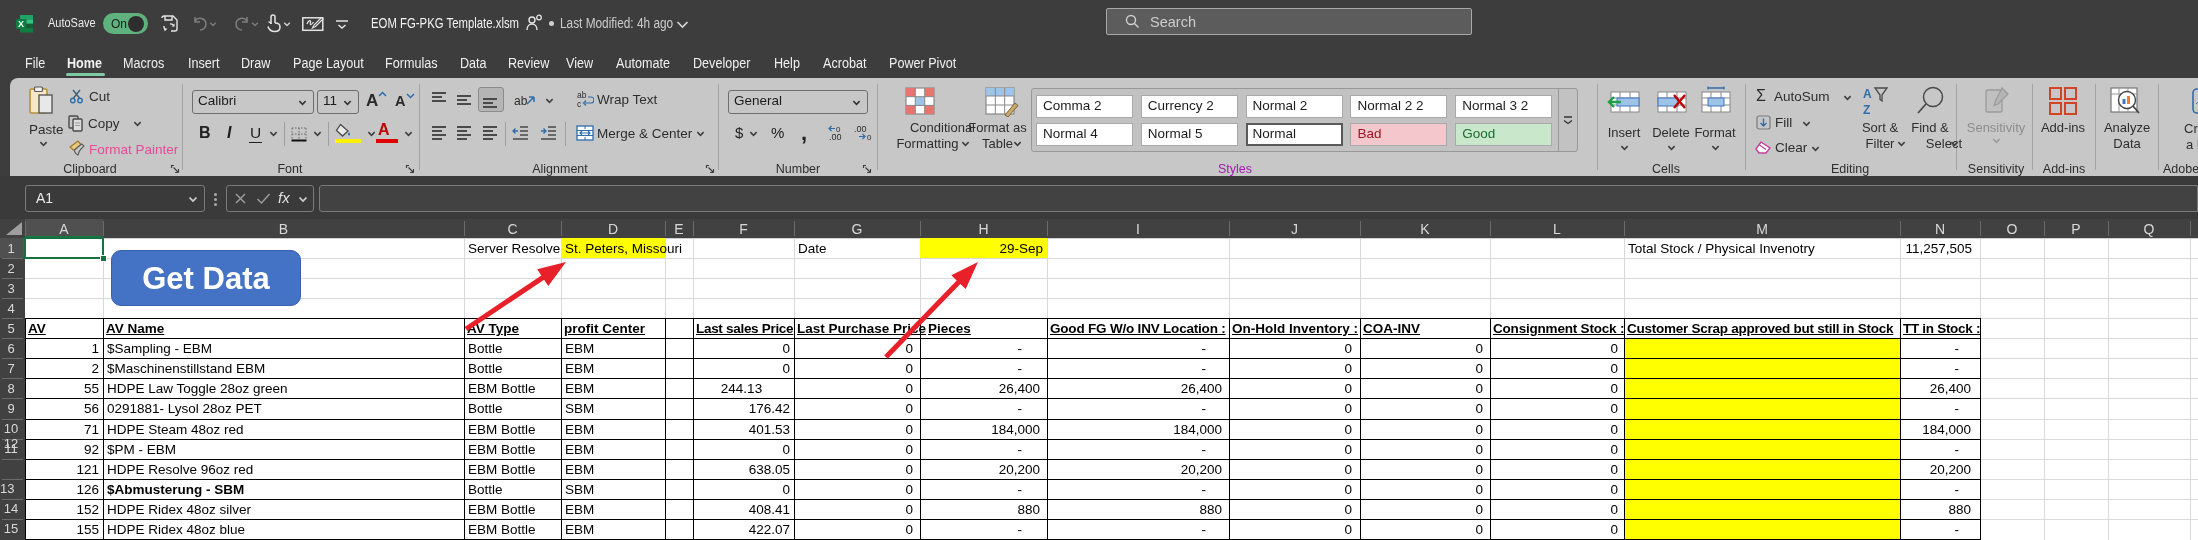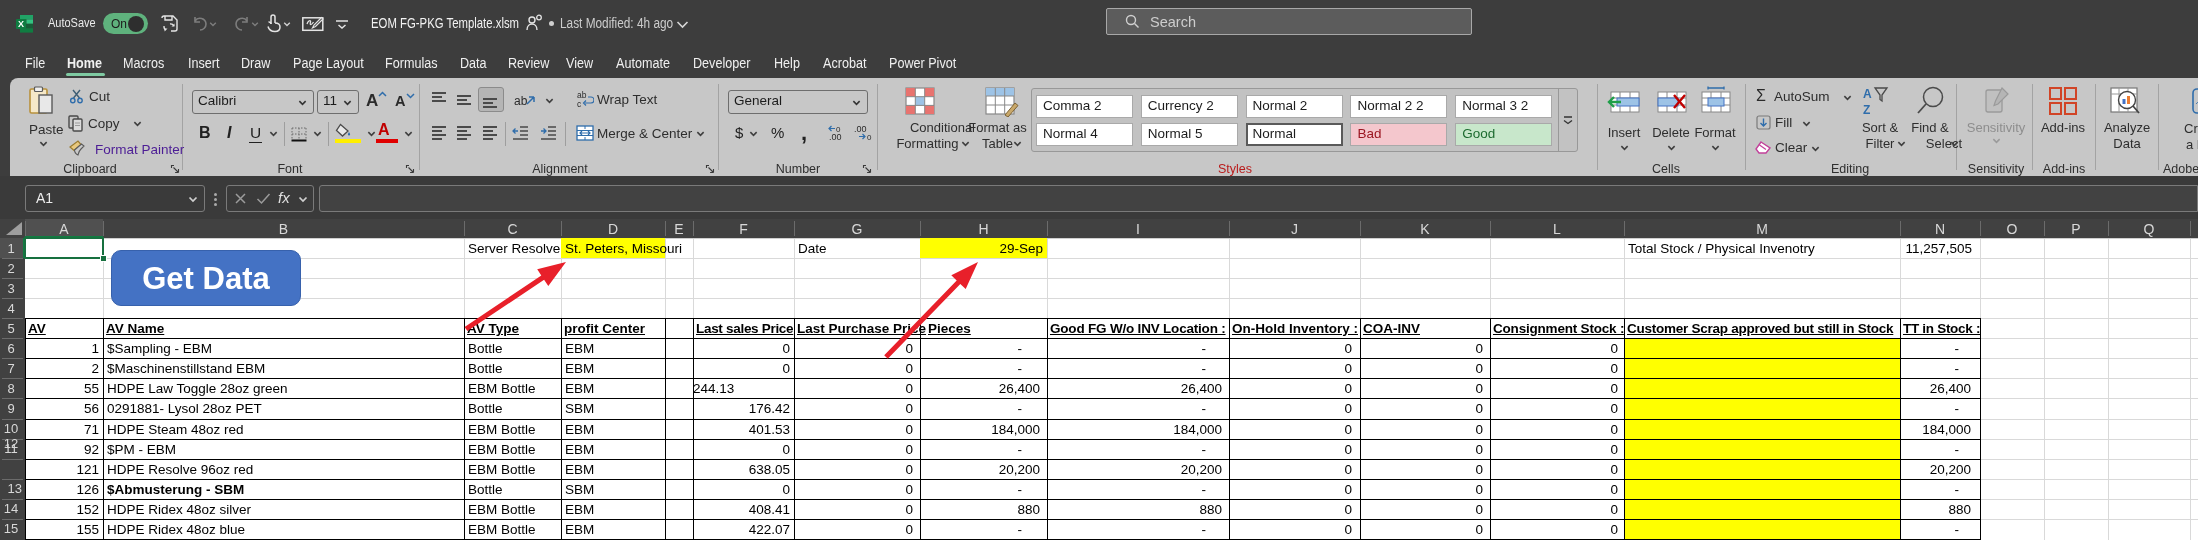--- a/index.html
+++ b/index.html
@@ -98,21 +98,21 @@
 <div style="position:absolute;left:1597px;top:84px;width:1px;height:86px;background:#a3a3a3"></div>
 <div style="position:absolute;left:1745px;top:84px;width:1px;height:86px;background:#a3a3a3"></div>
 <div style="position:absolute;left:1956px;top:84px;width:1px;height:86px;background:#a3a3a3"></div>
 <div style="position:absolute;left:2032px;top:84px;width:1px;height:86px;background:#a3a3a3"></div>
 <div style="position:absolute;left:2095px;top:84px;width:1px;height:86px;background:#a3a3a3"></div>
 <div style="position:absolute;left:2158px;top:84px;width:1px;height:86px;background:#a3a3a3"></div>
 <div style="position:absolute;left:40px;top:162px;width:100px;text-align:center;font-size:12.5px;color:#2e2e2e;font-weight:normal;white-space:nowrap;">Clipboard</div>
 <div style="position:absolute;left:240px;top:162px;width:100px;text-align:center;font-size:12.5px;color:#2e2e2e;font-weight:normal;white-space:nowrap;">Font</div>
 <div style="position:absolute;left:510px;top:162px;width:100px;text-align:center;font-size:12.5px;color:#2e2e2e;font-weight:normal;white-space:nowrap;">Alignment</div>
 <div style="position:absolute;left:748px;top:162px;width:100px;text-align:center;font-size:12.5px;color:#2e2e2e;font-weight:normal;white-space:nowrap;">Number</div>
-<div style="position:absolute;left:1185px;top:162px;width:100px;text-align:center;font-size:12.5px;color:#b91c1c;font-weight:normal;white-space:nowrap;">Styles</div>
+<div style="position:absolute;left:1185px;top:162px;width:100px;text-align:center;font-size:12.5px;color:#a21caf;font-weight:normal;white-space:nowrap;">Styles</div>
 <div style="position:absolute;left:1616px;top:162px;width:100px;text-align:center;font-size:12.5px;color:#2e2e2e;font-weight:normal;white-space:nowrap;">Cells</div>
 <div style="position:absolute;left:1800px;top:162px;width:100px;text-align:center;font-size:12.5px;color:#2e2e2e;font-weight:normal;white-space:nowrap;">Editing</div>
 <div style="position:absolute;left:1946px;top:162px;width:100px;text-align:center;font-size:12.5px;color:#2e2e2e;font-weight:normal;white-space:nowrap;">Sensitivity</div>
 <div style="position:absolute;left:2014px;top:162px;width:100px;text-align:center;font-size:12.5px;color:#2e2e2e;font-weight:normal;white-space:nowrap;">Add-ins</div>
 <div style="position:absolute;left:2163px;top:162px;font-size:12.5px;color:#2e2e2e;font-weight:normal;white-space:nowrap;">Adobe</div>
 <svg style="position:absolute;left:170px;top:164px" width="10" height="10" viewBox="0 0 10 10">
       <path d="M1.5 4 V1.5 H4 M3.5 3.5 L8.5 8.5 M8.5 8.5 v-3.4 M8.5 8.5 h-3.4" fill="none" stroke="#3a3a3a" stroke-width="1.1"></path>
     </svg>
 <svg style="position:absolute;left:405px;top:164px" width="10" height="10" viewBox="0 0 10 10">
       <path d="M1.5 4 V1.5 H4 M3.5 3.5 L8.5 8.5 M8.5 8.5 v-3.4 M8.5 8.5 h-3.4" fill="none" stroke="#3a3a3a" stroke-width="1.1"></path>
@@ -144,21 +144,21 @@
 <path d="M7 8 h5 M7 10.5 h5" stroke="#8a8a8a" stroke-width="0.8"></path>
 </svg>
 <div style="position:absolute;left:88px;top:116px;font-size:13.5px;color:#2e2e2e;font-weight:normal;white-space:nowrap;">Copy</div>
 <svg style="position:absolute;left:132.5px;top:118.5px" width="9" height="9" viewBox="0 0 8 8">
       <path d="M1.2 2.8 L4 5.6 L6.8 2.8" fill="none" stroke="#3f3f3f" stroke-width="1.4"></path>
     </svg>
 <svg style="position:absolute;left:69px;top:140px" width="17" height="16" viewBox="0 0 17 16">
 <path d="M1 7 L9 1 L12 4.5 L5 10.5 z" fill="#e8c87e" stroke="#9a7b30" stroke-width="1.2"></path>
 <path d="M5.5 10 L12.5 4 l2.5 2 l-3 3 c-2 2 -2 3 -3 6 c-2 -1 -3.5 -3 -3.5 -5z" fill="#c9c9c9" stroke="#5a5a5a" stroke-width="1.1"></path>
 </svg>
-<div style="position:absolute;left:95px;top:142px;font-size:13.5px;color:#4c1d95;font-weight:normal;white-space:nowrap;">Format Painter</div>
+<div style="position:absolute;left:89px;top:142px;font-size:13.5px;color:#ec4899;font-weight:normal;white-space:nowrap;">Format Painter</div>
 <div style="position:absolute;left:192px;top:90px;width:122px;height:24px;border:1px solid #6e6e6e;border-radius:3px"></div>
 <div style="position:absolute;left:198px;top:93px;font-size:13.5px;color:#1c1c1c;font-weight:normal;white-space:nowrap;">Calibri</div>
 <svg style="position:absolute;left:297.5px;top:97.5px" width="9" height="9" viewBox="0 0 8 8">
       <path d="M1.2 2.8 L4 5.6 L6.8 2.8" fill="none" stroke="#333" stroke-width="1.4"></path>
     </svg>
 <div style="position:absolute;left:317px;top:90px;width:42px;height:24px;border:1px solid #6e6e6e;border-radius:3px"></div>
 <div style="position:absolute;left:323px;top:93px;font-size:13.5px;color:#1c1c1c;font-weight:normal;white-space:nowrap;">11</div>
 <svg style="position:absolute;left:342.5px;top:97.5px" width="9" height="9" viewBox="0 0 8 8">
       <path d="M1.2 2.8 L4 5.6 L6.8 2.8" fill="none" stroke="#333" stroke-width="1.4"></path>
     </svg>
@@ -521,21 +521,21 @@
 <div style="position:absolute;left:0px;top:380.91999999999996px;width:22px;text-align:center;font-size:13px;color:#d8d8d8;font-weight:normal;white-space:nowrap;">8</div>
 <div style="position:absolute;left:2px;top:378.41999999999996px;width:21px;height:1px;background:#6b6b6b"></div>
 <div style="position:absolute;left:0px;top:400.98px;width:22px;text-align:center;font-size:13px;color:#d8d8d8;font-weight:normal;white-space:nowrap;">9</div>
 <div style="position:absolute;left:2px;top:398.48px;width:21px;height:1px;background:#6b6b6b"></div>
 <div style="position:absolute;left:0px;top:421.03999999999996px;width:22px;text-align:center;font-size:13px;color:#d8d8d8;font-weight:normal;white-space:nowrap;">10</div>
 <div style="position:absolute;left:2px;top:418.53999999999996px;width:21px;height:1px;background:#6b6b6b"></div>
 <div style="position:absolute;left:0px;top:441.1px;width:22px;text-align:center;font-size:13px;color:#d8d8d8;font-weight:normal;white-space:nowrap;">11</div>
 <div style="position:absolute;left:2px;top:438.6px;width:21px;height:1px;background:#6b6b6b"></div>
 <div style="position:absolute;left:0px;top:436px;width:22px;text-align:center;font-size:13px;color:#d8d8d8;font-weight:normal;white-space:nowrap;">12</div>
 <div style="position:absolute;left:2px;top:458.65999999999997px;width:21px;height:1px;background:#6b6b6b"></div>
-<div style="position:absolute;left:0px;top:481.21999999999997px;width:22px;text-align:right;font-size:13px;color:#d8d8d8;font-weight:normal;white-space:nowrap;">13</div>
+<div style="position:absolute;left:0px;top:481.21999999999997px;width:22px;text-align:left;font-size:13px;color:#d8d8d8;font-weight:normal;white-space:nowrap;">13</div>
 <div style="position:absolute;left:2px;top:478.71999999999997px;width:21px;height:1px;background:#6b6b6b"></div>
 <div style="position:absolute;left:0px;top:501.28px;width:22px;text-align:center;font-size:13px;color:#d8d8d8;font-weight:normal;white-space:nowrap;">14</div>
 <div style="position:absolute;left:2px;top:498.78px;width:21px;height:1px;background:#6b6b6b"></div>
 <div style="position:absolute;left:0px;top:521.3399999999999px;width:22px;text-align:center;font-size:13px;color:#d8d8d8;font-weight:normal;white-space:nowrap;">15</div>
 <div style="position:absolute;left:2px;top:518.8399999999999px;width:21px;height:1px;background:#6b6b6b"></div>
 <div style="position:absolute;left:103px;top:238px;width:1px;height:302px;background:#d9d9d9"></div>
 <div style="position:absolute;left:464px;top:238px;width:1px;height:302px;background:#d9d9d9"></div>
 <div style="position:absolute;left:561px;top:238px;width:1px;height:302px;background:#d9d9d9"></div>
 <div style="position:absolute;left:665px;top:238px;width:1px;height:302px;background:#d9d9d9"></div>
 <div style="position:absolute;left:693px;top:238px;width:1px;height:302px;background:#d9d9d9"></div>
@@ -639,21 +639,21 @@
 <div style="position:absolute;top:358.36px;height:20.06px;line-height:21.06px;font-size:13.5px;color:#000;font-weight:normal;white-space:nowrap;left:920px;width:102px;text-align:right;">-</div>
 <div style="position:absolute;top:358.36px;height:20.06px;line-height:21.06px;font-size:13.5px;color:#000;font-weight:normal;white-space:nowrap;left:1047px;width:159px;text-align:right;">-</div>
 <div style="position:absolute;top:358.36px;height:20.06px;line-height:21.06px;font-size:13.5px;color:#000;font-weight:normal;white-space:nowrap;left:1229px;width:123px;text-align:right;">0</div>
 <div style="position:absolute;top:358.36px;height:20.06px;line-height:21.06px;font-size:13.5px;color:#000;font-weight:normal;white-space:nowrap;left:1360px;width:123px;text-align:right;">0</div>
 <div style="position:absolute;top:358.36px;height:20.06px;line-height:21.06px;font-size:13.5px;color:#000;font-weight:normal;white-space:nowrap;left:1490px;width:128px;text-align:right;">0</div>
 <div style="position:absolute;top:358.36px;height:20.06px;line-height:21.06px;font-size:13.5px;color:#000;font-weight:normal;white-space:nowrap;left:1900px;width:59px;text-align:right;">-</div>
 <div style="position:absolute;top:378.41999999999996px;height:20.06px;line-height:21.06px;font-size:13.5px;color:#000;font-weight:normal;white-space:nowrap;left:25px;width:74px;text-align:right;">55</div>
 <div style="position:absolute;top:378.41999999999996px;height:20.06px;line-height:21.06px;font-size:13.5px;color:#000;font-weight:normal;white-space:nowrap;left:107px;">HDPE Law Toggle 28oz green</div>
 <div style="position:absolute;top:378.41999999999996px;height:20.06px;line-height:21.06px;font-size:13.5px;color:#000;font-weight:normal;white-space:nowrap;left:468px;">EBM Bottle</div>
 <div style="position:absolute;top:378.41999999999996px;height:20.06px;line-height:21.06px;font-size:13.5px;color:#000;font-weight:normal;white-space:nowrap;left:565px;">EBM</div>
-<div style="position:absolute;top:378.41999999999996px;height:20.06px;line-height:21.06px;font-size:13.5px;color:#000;font-weight:normal;white-space:nowrap;left:693px;width:97px;text-align:left;">244.13</div>
+<div style="position:absolute;top:378.41999999999996px;height:20.06px;line-height:21.06px;font-size:13.5px;color:#000;font-weight:normal;white-space:nowrap;left:693px;width:97px;text-align:center;">244.13</div>
 <div style="position:absolute;top:378.41999999999996px;height:20.06px;line-height:21.06px;font-size:13.5px;color:#000;font-weight:normal;white-space:nowrap;left:794px;width:119px;text-align:right;">0</div>
 <div style="position:absolute;top:378.41999999999996px;height:20.06px;line-height:21.06px;font-size:13.5px;color:#000;font-weight:normal;white-space:nowrap;left:920px;width:120px;text-align:right;">26,400</div>
 <div style="position:absolute;top:378.41999999999996px;height:20.06px;line-height:21.06px;font-size:13.5px;color:#000;font-weight:normal;white-space:nowrap;left:1047px;width:175px;text-align:right;">26,400</div>
 <div style="position:absolute;top:378.41999999999996px;height:20.06px;line-height:21.06px;font-size:13.5px;color:#000;font-weight:normal;white-space:nowrap;left:1229px;width:123px;text-align:right;">0</div>
 <div style="position:absolute;top:378.41999999999996px;height:20.06px;line-height:21.06px;font-size:13.5px;color:#000;font-weight:normal;white-space:nowrap;left:1360px;width:123px;text-align:right;">0</div>
 <div style="position:absolute;top:378.41999999999996px;height:20.06px;line-height:21.06px;font-size:13.5px;color:#000;font-weight:normal;white-space:nowrap;left:1490px;width:128px;text-align:right;">0</div>
 <div style="position:absolute;top:378.41999999999996px;height:20.06px;line-height:21.06px;font-size:13.5px;color:#000;font-weight:normal;white-space:nowrap;left:1900px;width:71px;text-align:right;">26,400</div>
 <div style="position:absolute;top:398.48px;height:20.06px;line-height:21.06px;font-size:13.5px;color:#000;font-weight:normal;white-space:nowrap;left:25px;width:74px;text-align:right;">56</div>
 <div style="position:absolute;top:398.48px;height:20.06px;line-height:21.06px;font-size:13.5px;color:#000;font-weight:normal;white-space:nowrap;left:107px;">0291881- Lysol 28oz PET</div>
 <div style="position:absolute;top:398.48px;height:20.06px;line-height:21.06px;font-size:13.5px;color:#000;font-weight:normal;white-space:nowrap;left:468px;">Bottle</div>

